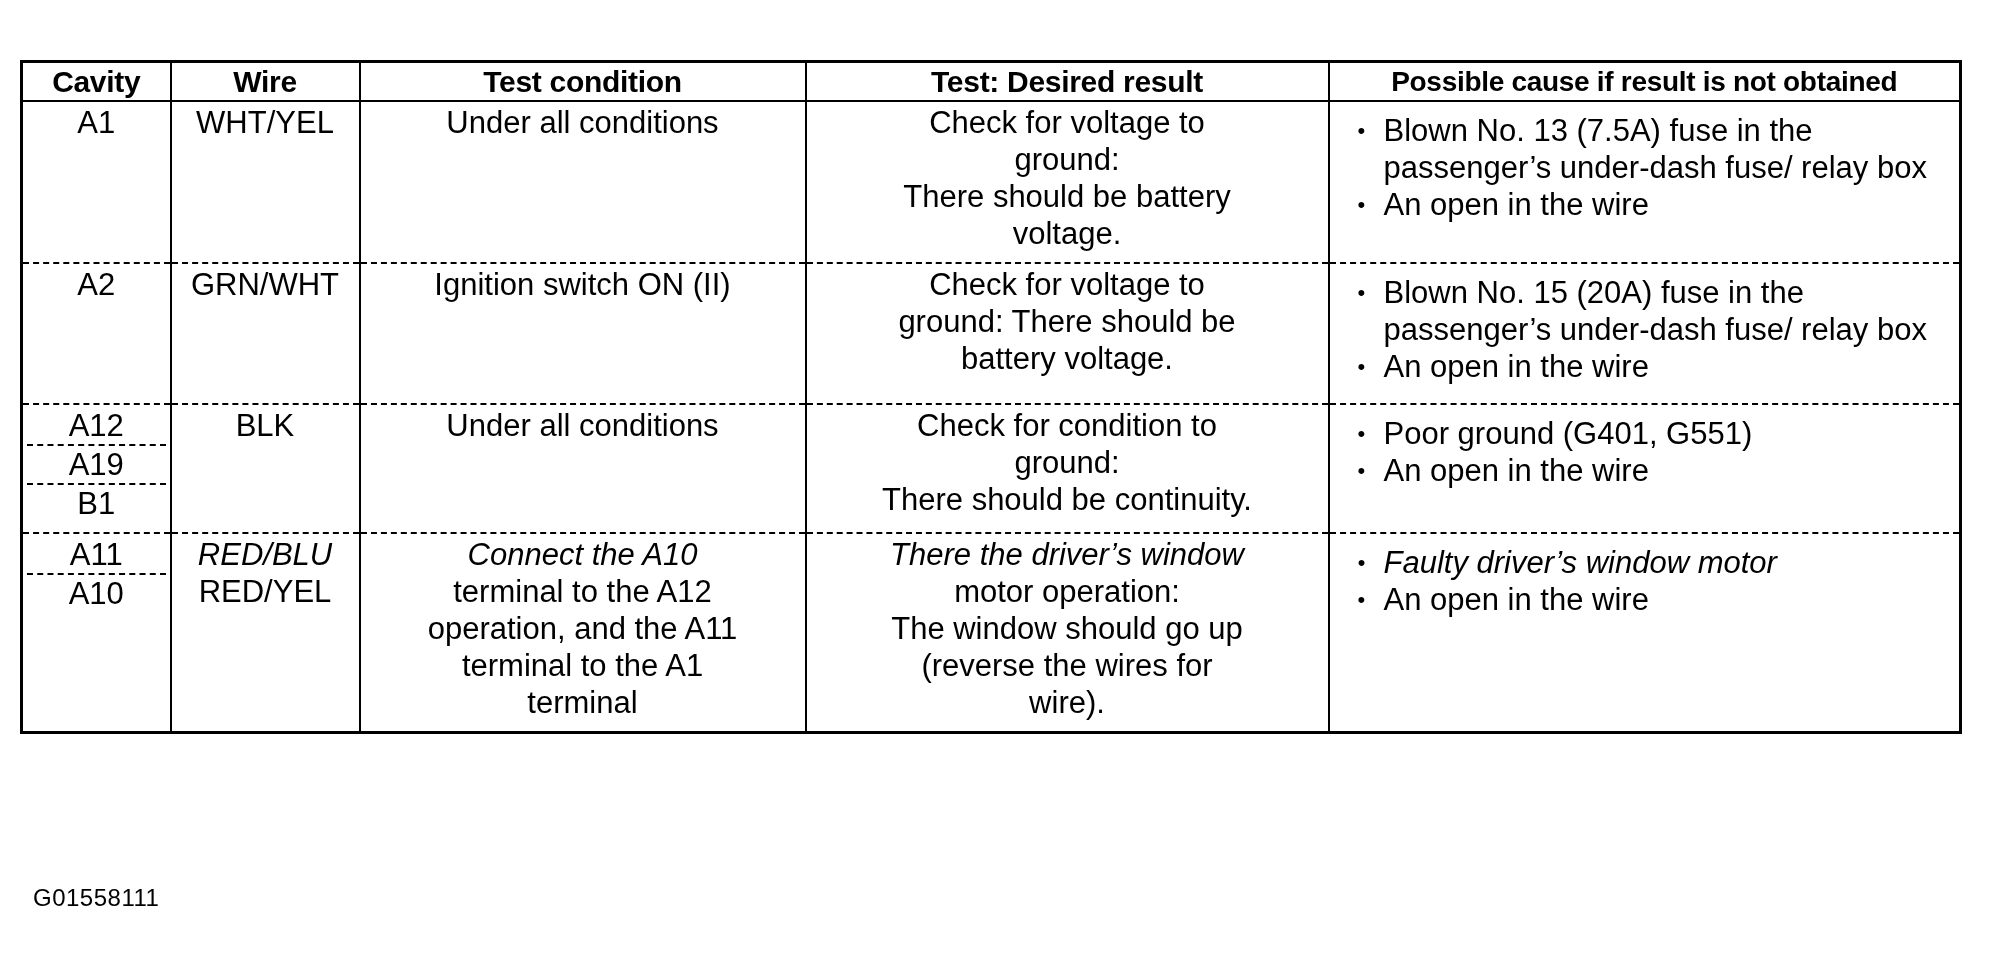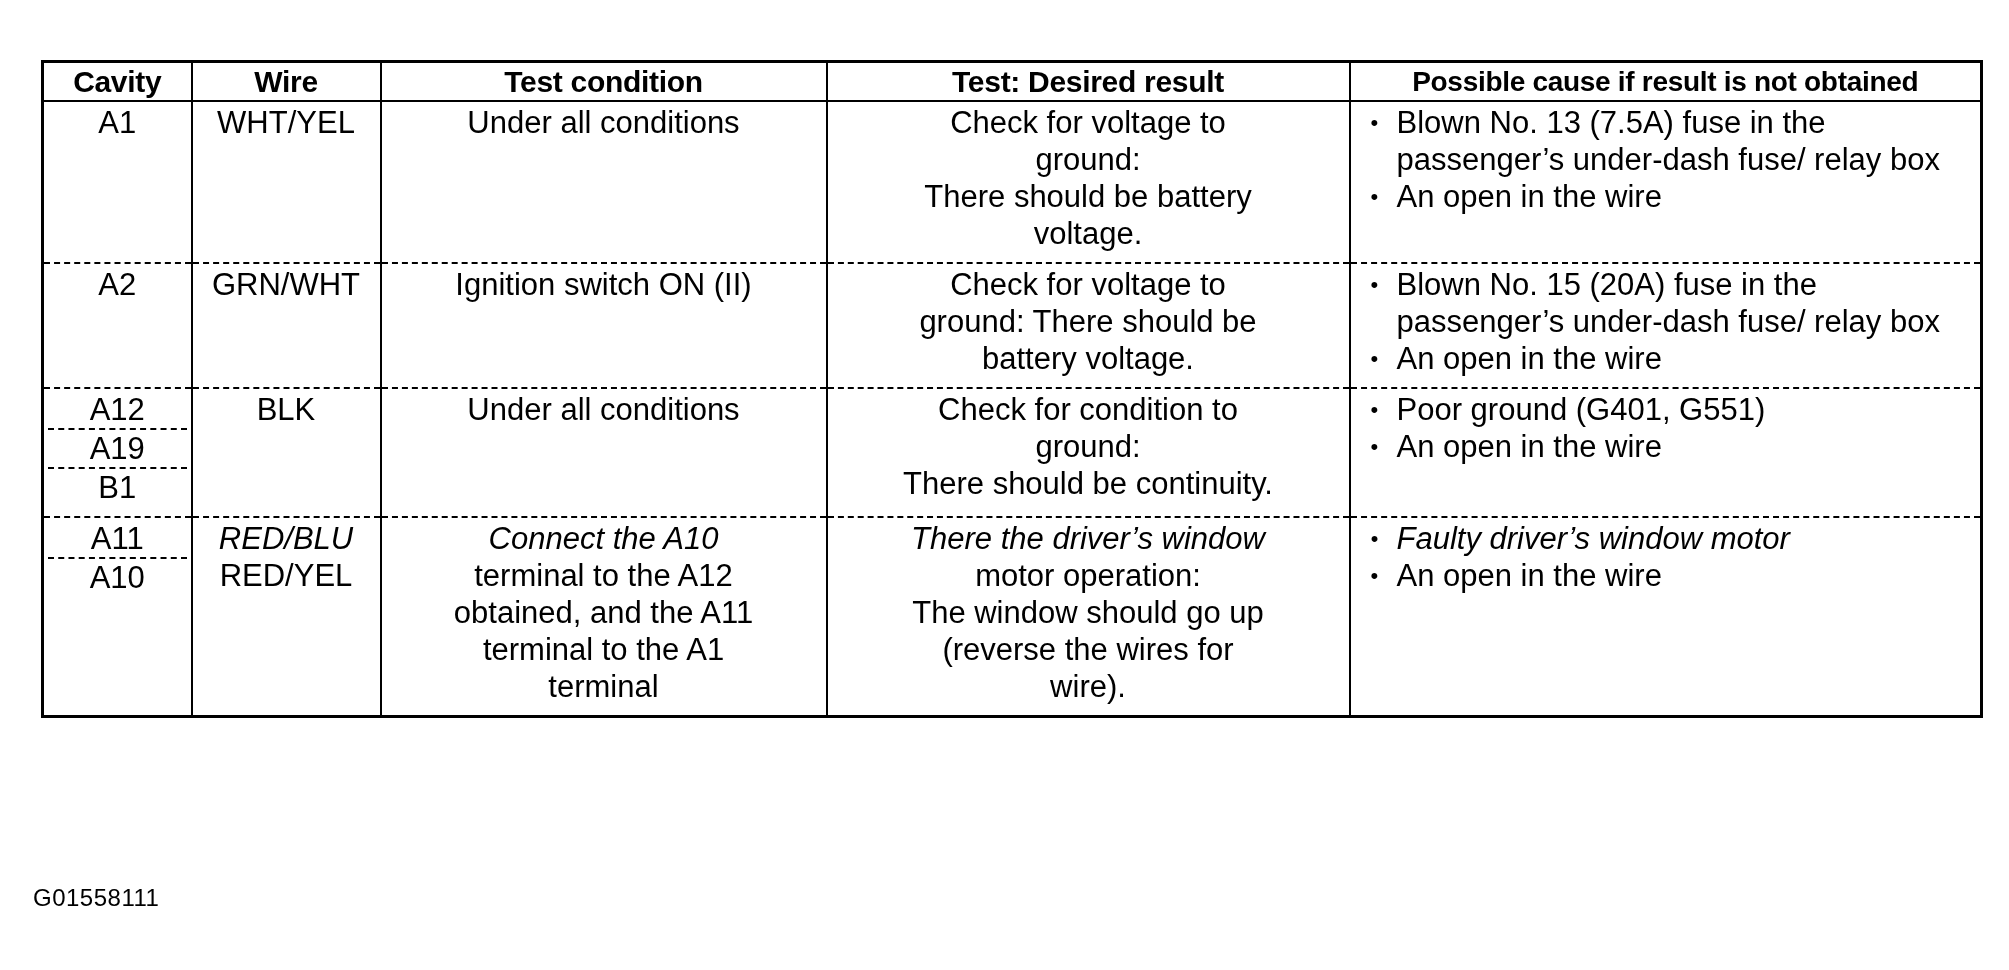--- a/index.html
+++ b/index.html
@@ -20,21 +20,21 @@
     position: absolute;
     left: 0; top: 0;
     width: 2009px;
     height: 970px;
     background: #ffffff;
   }
 
   
   .diag-table {
     position: absolute;
-    left: 41px;
+    left: 20px;
     top: 60px;
     width: 1939px;
     border-collapse: collapse;
     table-layout: fixed;
     border: 3px solid #000000;
     background: #ffffff;
   }
   .diag-table td, .diag-table th {
     vertical-align: top;
     padding: 0;
@@ -92,21 +92,21 @@
   .wire-stack { display: block; }
   .wire-stack .sub {
     display: block;
     line-height: 37px;
     height: 37px;
   }
 
   
   ul.bullets {
     list-style: none;
-    margin: 0;
+    margin: 8px;
     padding: 0 8px 0 16px;
   }
   ul.bullets > li {
     position: relative;
     padding-left: 30px;
     line-height: 37px;
     font-size: 31px;
   }
   ul.bullets > li:before {
     content: "\2022";
@@ -247,21 +247,21 @@
         </td>
         <td class="cell-center">
           <span class="wire-stack">
             <span class="sub ital">RED/BLU</span>
             <span class="sub">RED/YEL</span>
           </span>
         </td>
         <td class="cell-pad-l">
           <span class="txtline ital">Connect the A10</span>
           <span class="txtline">terminal to the A12</span>
-          <span class="txtline">obtained, and the A11</span>
+          <span class="txtline">operation, and the A11</span>
           <span class="txtline">terminal to the A1</span>
           <span class="txtline">terminal</span>
         </td>
         <td class="cell-pad-l">
           <span class="txtline ital">There the driver’s window</span>
           <span class="txtline">motor operation:</span>
           <span class="txtline">The window should go up</span>
           <span class="txtline">(reverse the wires for</span>
           <span class="txtline">wire).</span>
         </td>

